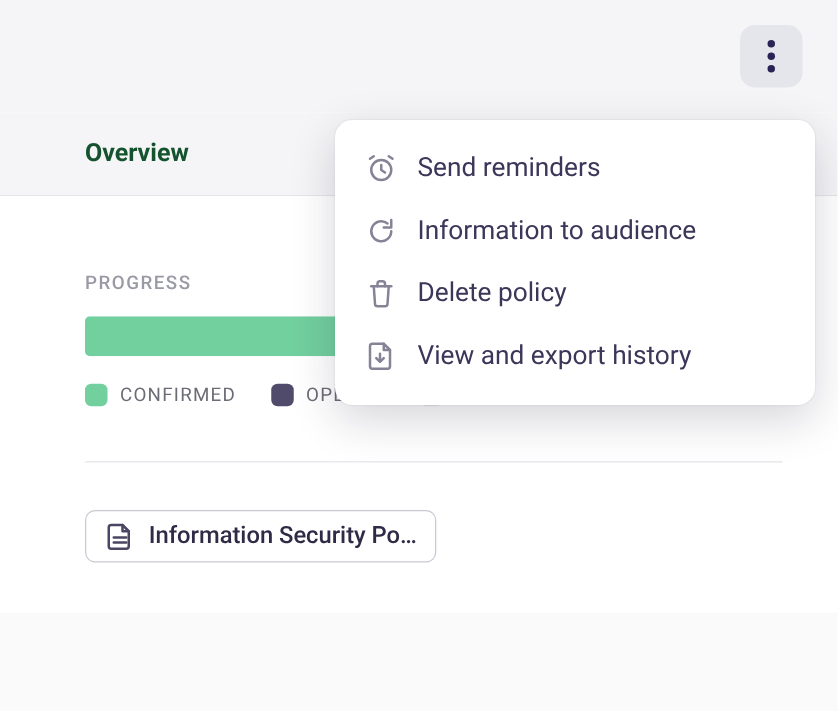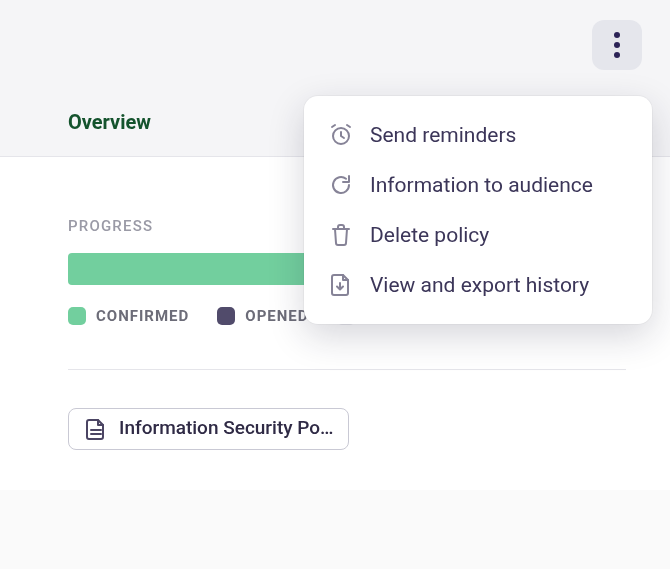--- a/index.html
+++ b/index.html
@@ -84,21 +84,21 @@
       align-items: center;
       gap: 10px;
     }
     .swatch {
       width: 18px;
       height: 18px;
       border-radius: 5px;
     }
     .legend-text {
       font-size: 15px;
-      font-weight: 700;
+      font-weight: 400;
       letter-spacing: 1px;
       color: #6c6c78;
     }
     .divider {
       border: none;
       border-top: 1px solid #e5e5ea;
       margin-bottom: 38px;
     }
     .policy-chip {
       display: inline-flex;
@@ -115,21 +115,21 @@
       font-weight: 500;
       color: #2f2a45;
       white-space: nowrap;
       overflow: hidden;
       text-overflow: ellipsis;
     }
     .dropdown {
       position: absolute;
       top: 96px;
       right: 18px;
-      width: 348px;
+      width: 384px;
       background: #fff;
       border-radius: 14px;
       box-shadow: 0 12px 36px rgba(30, 27, 55, 0.18), 0 0 0 1px rgba(0,0,0,0.03);
       padding: 14px 10px;
     }
     .dropdown-item {
       display: flex;
       align-items: center;
       gap: 16px;
       padding: 12px 14px;

